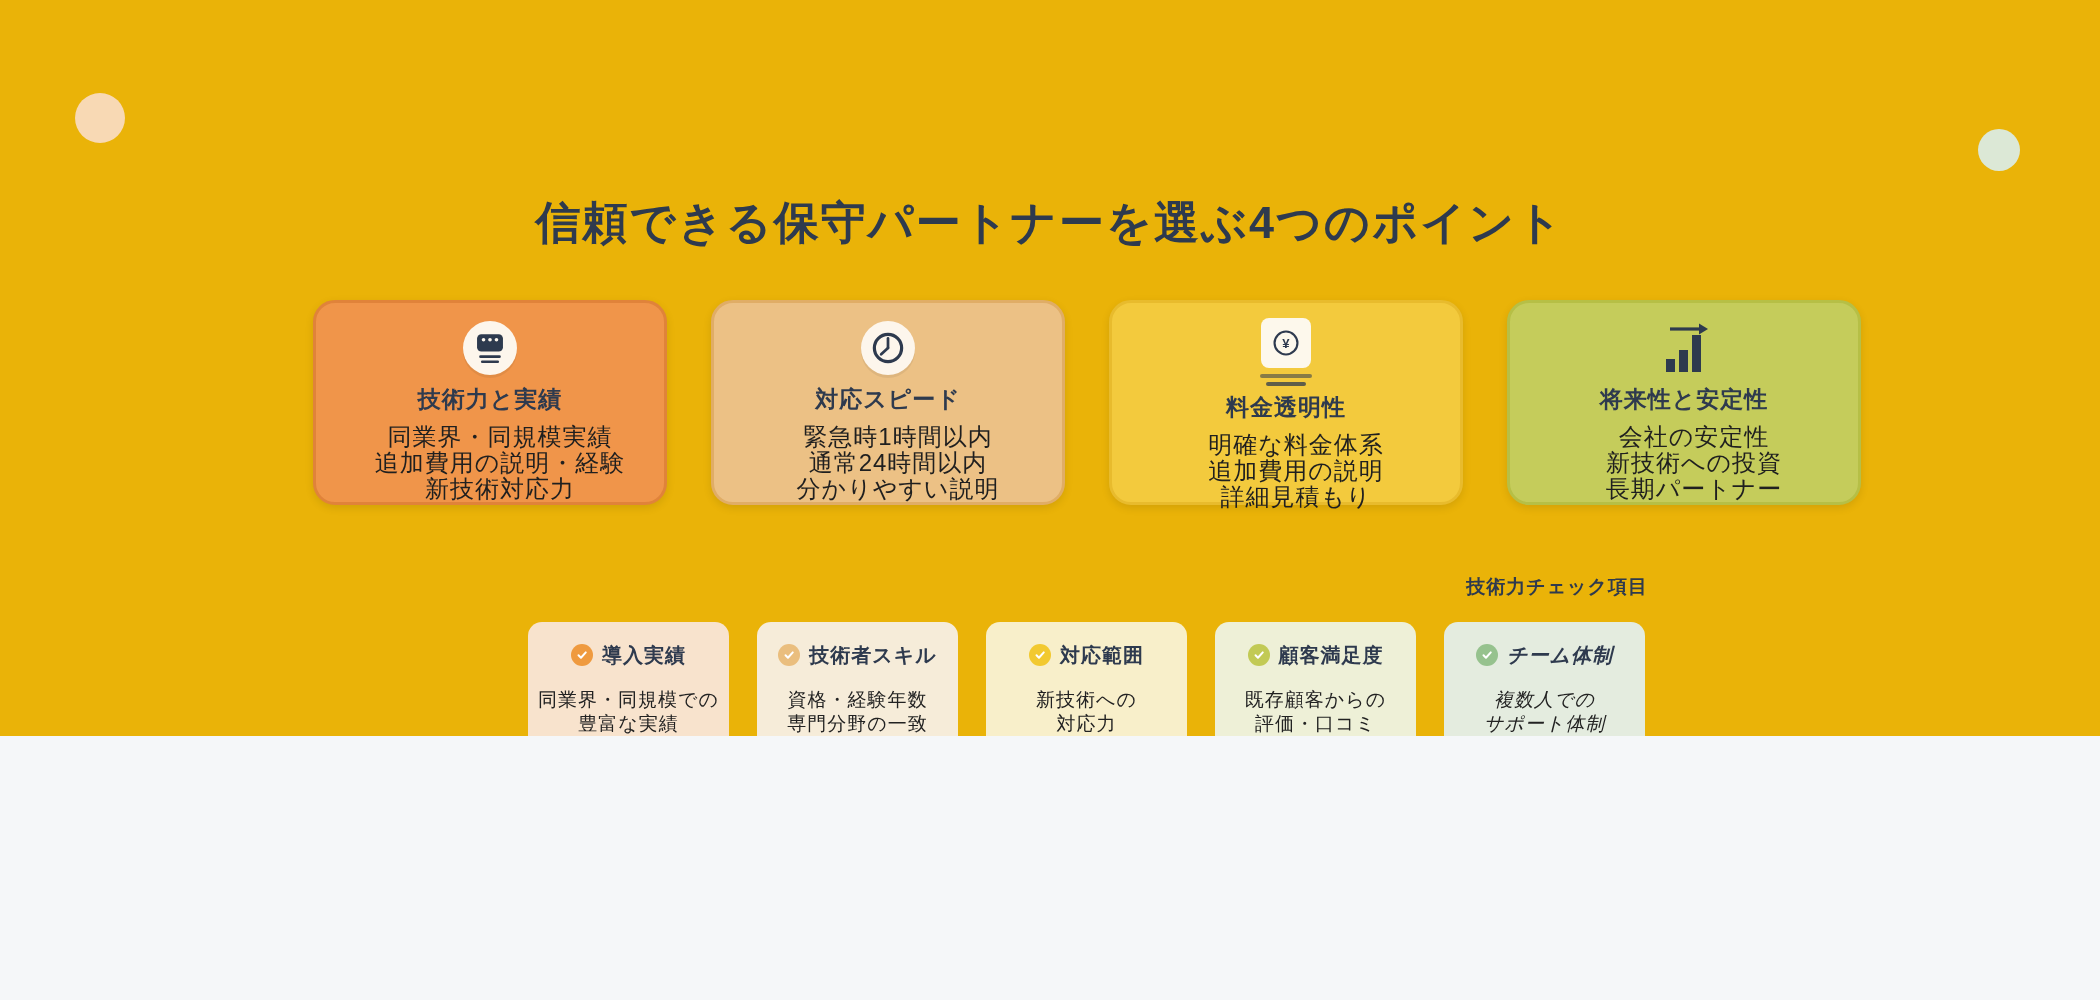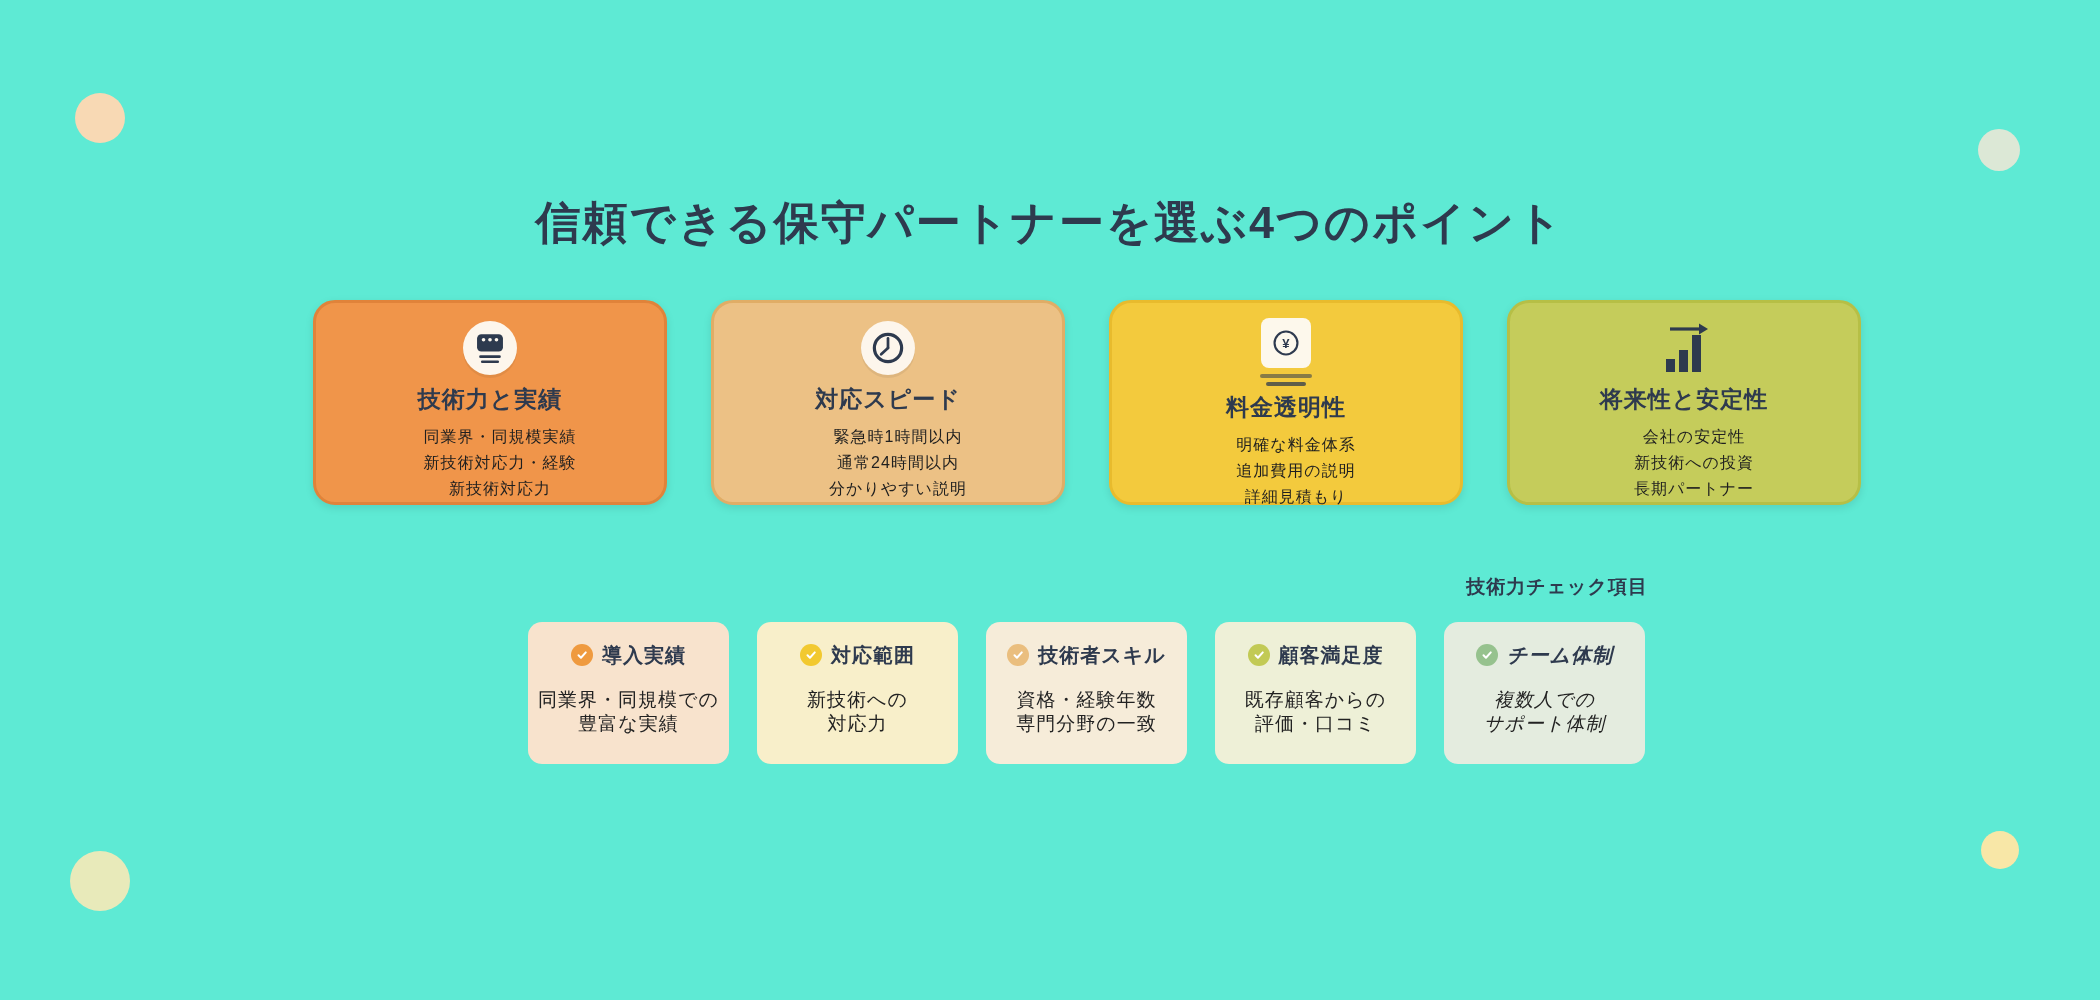--- a/index.html
+++ b/index.html
@@ -2,22 +2,22 @@
 <html><head>
 <meta charset="utf-8">
 <style>
   html,body{margin:0;padding:0;}
   body{
     font-family:"Liberation Sans","DejaVu Sans",sans-serif;
     background:#f5f7f9;
   }
   .stage{
     position:relative;
-    width:2100px;height:1000px;
-    background:#5eead4;
+    width:2100px;height:736px;
+    background:#eab308;
     overflow:hidden;
   }
   
   .dot{position:absolute;border-radius:50%;}
   .dot.tl{left:75px;top:93px;width:50px;height:50px;}
   .dot.tr{left:1978px;top:129px;width:42px;height:42px;}
   .dot.bl{left:70px;top:851px;width:60px;height:60px;}
   .dot.br{left:1981px;top:831px;width:38px;height:38px;}
 
   .main-title{
@@ -58,21 +58,21 @@
   }
   .icon-lines{display:flex;flex-direction:column;align-items:center;gap:4px;margin-top:6px;}
   .icon-lines .l1{width:52px;height:4px;border-radius:2px;background:rgba(46,58,78,0.55);}
   .icon-lines .l2{width:40px;height:4px;border-radius:2px;background:rgba(46,58,78,0.75);}
   .point-title{
     margin-top:6px;
     font-size:23px;font-weight:700;color:#2e3a4e;letter-spacing:1px;
   }
   .point-lines{
     margin-top:9px;
-    font-size:16px;line-height:26px;color:#1f1f1f;
+    font-size:24px;line-height:26px;color:#1f1f1f;
     text-align:center;letter-spacing:1px;margin-left:20px;
   }
 
   
   .checklist{
     position:absolute;left:528px;top:574px;width:1120px;
   }
   .checklist-heading{
     text-align:right;
     font-size:19px;font-weight:700;color:#2e3a4e;letter-spacing:1px;
@@ -128,21 +128,21 @@
             <circle cx="22" cy="12.5" r="2.1" fill="#fdf6ec"></circle>
             <circle cx="29.5" cy="12.5" r="2.1" fill="#fdf6ec"></circle>
             <line x1="11" y1="32" x2="33" y2="32" stroke="#2e3a4e" stroke-width="3" stroke-linecap="round"></line>
             <line x1="13" y1="38" x2="31" y2="38" stroke="#2e3a4e" stroke-width="3" stroke-linecap="round"></line>
           </svg>
         </div>
       </div>
       <div class="point-title">技術力と実績</div>
       <div class="point-lines">
         <div>同業界・同規模実績</div>
-        <div>新技術対応力・経験</div>
+        <div>追加費用の説明・経験</div>
         <div>新技術対応力</div>
       </div>
     </div>
 
     <div class="point-card" style="background-color: rgb(236, 193, 133); border-color: rgb(224, 173, 102);">
       <div class="icon-area">
         <div class="icon-circle">
           <svg width="40" height="40" viewBox="0 0 44 44">
             <circle cx="22" cy="22" r="15" fill="none" stroke="#2e3a4e" stroke-width="3.5"></circle>
             <line x1="22" y1="22" x2="22" y2="11.5" stroke="#2e3a4e" stroke-width="3" stroke-linecap="round"></line>
@@ -212,50 +212,50 @@
               </svg>
           </span>
           <span class="check-title">導入実績</span>
         </div>
         <div class="check-lines">
           <div>同業界・同規模での</div>
           <div>豊富な実績</div>
         </div>
       </div>
 
+      <div class="check-card" style="background-color: rgb(246, 236, 217);">
+        <div class="check-title-row">
+          <span class="check-badge" style="background-color: rgb(234, 190, 126);">
+            <svg width="14" height="14" viewBox="0 0 24 24">
+                <path d="M6 12.5l4.2 4.2L18.5 7.5" stroke="#fff" stroke-width="3.4" fill="none" stroke-linecap="round" stroke-linejoin="round"></path>
+              </svg>
+          </span>
+          <span class="check-title">技術者スキル</span>
+        </div>
+        <div class="check-lines">
+          <div>資格・経験年数</div>
+          <div>専門分野の一致</div>
+        </div>
+      </div>
+
       <div class="check-card" style="background-color: rgb(248, 239, 202);">
         <div class="check-title-row">
           <span class="check-badge" style="background-color: rgb(242, 201, 48);">
             <svg width="14" height="14" viewBox="0 0 24 24">
                 <path d="M6 12.5l4.2 4.2L18.5 7.5" stroke="#fff" stroke-width="3.4" fill="none" stroke-linecap="round" stroke-linejoin="round"></path>
               </svg>
           </span>
           <span class="check-title">対応範囲</span>
         </div>
         <div class="check-lines">
           <div>新技術への</div>
           <div>対応力</div>
         </div>
       </div>
 
-      <div class="check-card" style="background-color: rgb(246, 236, 217);">
-        <div class="check-title-row">
-          <span class="check-badge" style="background-color: rgb(234, 190, 126);">
-            <svg width="14" height="14" viewBox="0 0 24 24">
-                <path d="M6 12.5l4.2 4.2L18.5 7.5" stroke="#fff" stroke-width="3.4" fill="none" stroke-linecap="round" stroke-linejoin="round"></path>
-              </svg>
-          </span>
-          <span class="check-title">技術者スキル</span>
-        </div>
-        <div class="check-lines">
-          <div>資格・経験年数</div>
-          <div>専門分野の一致</div>
-        </div>
-      </div>
-
       <div class="check-card" style="background-color: rgb(238, 240, 215);">
         <div class="check-title-row">
           <span class="check-badge" style="background-color: rgb(194, 202, 85);">
             <svg width="14" height="14" viewBox="0 0 24 24">
                 <path d="M6 12.5l4.2 4.2L18.5 7.5" stroke="#fff" stroke-width="3.4" fill="none" stroke-linecap="round" stroke-linejoin="round"></path>
               </svg>
           </span>
           <span class="check-title">顧客満足度</span>
         </div>
         <div class="check-lines">

